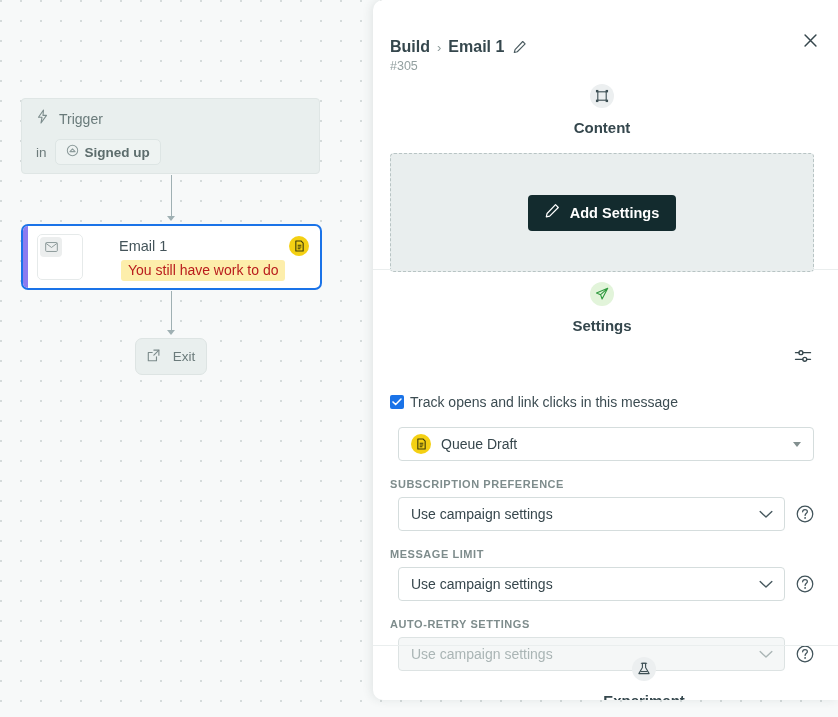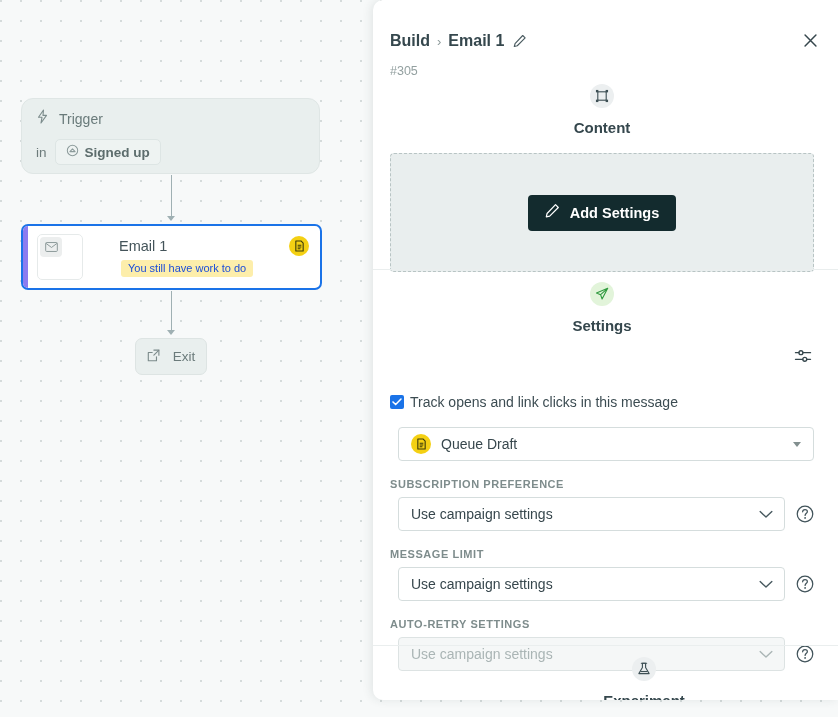--- a/index.html
+++ b/index.html
@@ -33,21 +33,21 @@
     background-position: 11px 11px;
   }
 
   
   .trigger-node {
     position: absolute;
     left: 21px; top: 98px;
     width: 299px; height: 76px;
     background: #e9efee;
     border: 1px solid #dfe6e5;
-    border-radius: 12px;
+    border-radius: 4px;
     box-sizing: border-box;
   }
   .trigger-row1 {
     position: absolute;
     left: 14px; top: 10px;
     display: flex; align-items: center; gap: 10px;
   }
   .trigger-label {
     font-size: 14px;
     color: #697a7a;
@@ -117,22 +117,22 @@
     left: 96px; top: 12px;
     font-size: 14.5px;
     color: #44545a;
   }
   .email-badge {
     position: absolute;
     left: 98px; top: 34px;
     background: #fdeeab;
     border-radius: 3px;
     padding: 2px 7px 3px 7px;
-    font-size: 11px;
-    color: #1d4ed8;
+    font-size: 14px;
+    color: #b91c1c;
   }
   .email-status {
     position: absolute;
     right: 11px; top: 10px;
     width: 20px; height: 20px;
     background: #f4d013;
     border-radius: 50%;
     display: flex; align-items: center; justify-content: center;
   }
 
@@ -174,21 +174,21 @@
     width: 465px; height: 700px;
     background: #ffffff;
     border-radius: 10px 0 0 10px;
     box-shadow: -2px 0 10px rgba(40,60,60,0.10);
     box-sizing: border-box;
     overflow: hidden;
   }
 
   .panel-header {
     position: absolute;
-    left: 0; top: 6px;
+    left: 0; top: 12px;
     width: 100%;
     padding: 26px 35px 0 17px;
     box-sizing: border-box;
   }
   .breadcrumb {
     display: flex;
     align-items: center;
     gap: 7px;
   }
   .bc-root {
@@ -204,21 +204,21 @@
     font-size: 16px;
     font-weight: bold;
     color: #35474d;
   }
   .bc-edit {
     margin-left: 2px;
     display: inline-flex;
     cursor: pointer;
   }
   .panel-subid {
-    margin-top: 14px;
+    margin-top: 3px;
     font-size: 12.5px;
     color: #93a0a0;
   }
   .panel-close {
     position: absolute;
     right: 18px; top: 30px;
     width: 20px; height: 20px;
     display: flex; align-items: center; justify-content: center;
     cursor: pointer;
   }

